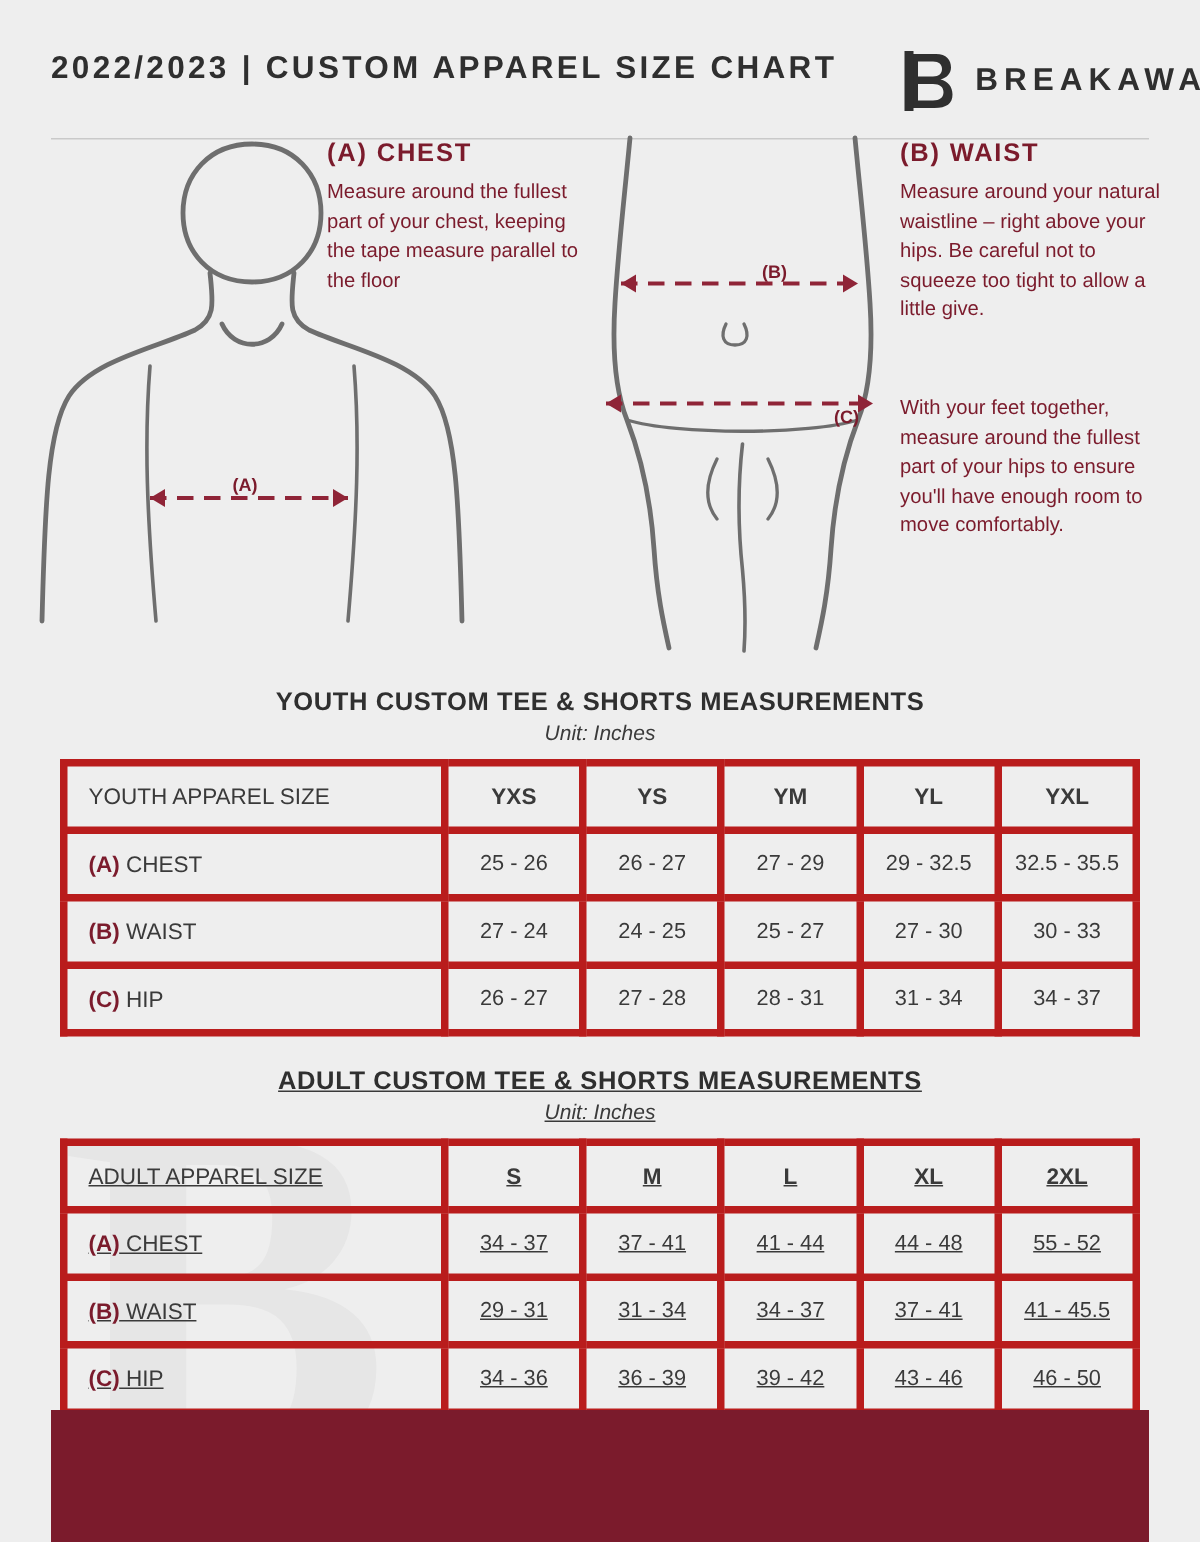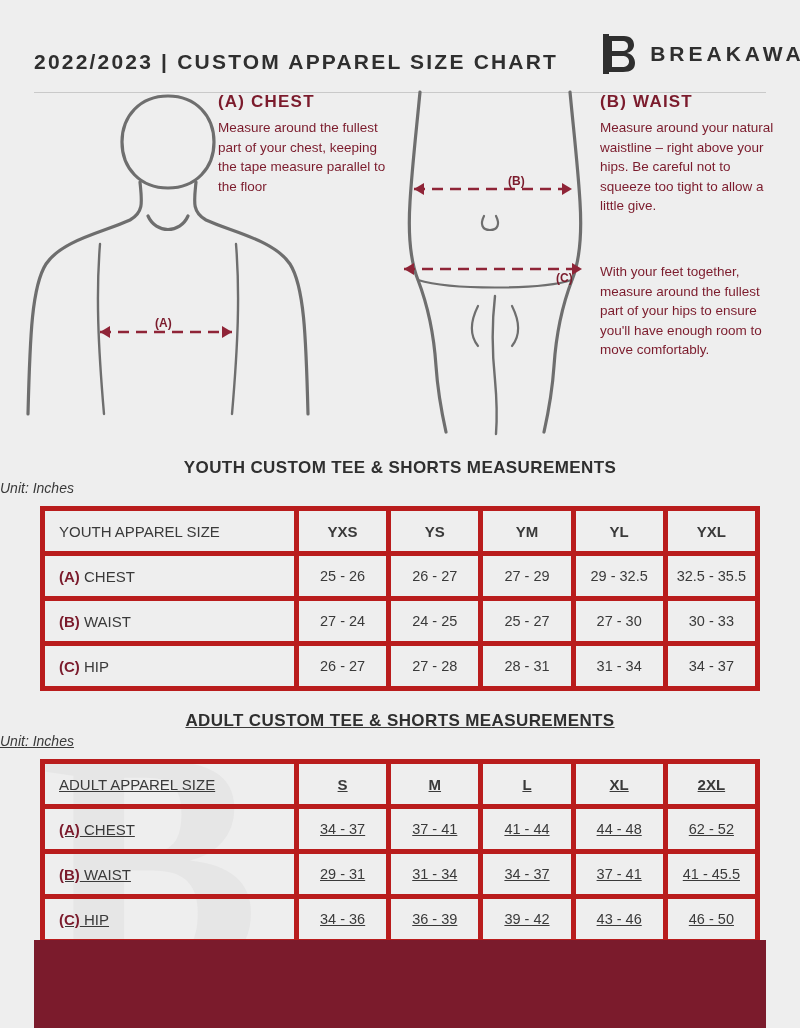--- a/index.html
+++ b/index.html
@@ -22,21 +22,21 @@
     font-weight:700;
     color:#e6e6e6;
     line-height:1;
     user-select:none;
     z-index:0;
   }
 
   
   .header{
     position:relative;z-index:2;
-    display:flex;align-items:flex-end;justify-content:space-between;
+    display:flex;align-items:flex-start;justify-content:space-between;
     padding:34px 34px 0 34px;
     gap:44px;
   }
   .header-title{
     font-size:21px;
     font-weight:700;
     letter-spacing:2.2px;
     color:#2f2f2f;
     white-space:nowrap;
   }
@@ -88,21 +88,21 @@
 
   
   .table-block{position:relative;z-index:2;margin-top:14px;}
   .tbl-title{
     text-align:center;
     font-size:17px;font-weight:700;letter-spacing:0.4px;
     color:#2f2f2f;
     margin:0 0 2px 0;
   }
   .tbl-unit{
-    text-align:left;
+    text-align:center;
     font-size:14px;font-style:italic;color:#3a3a3a;
     margin:0 0 10px 0;
   }
   table{
     border-collapse:collapse;
     width:720px;
     margin:0 auto;
     table-layout:fixed;
   }
   th,td{
@@ -275,21 +275,21 @@
           <th>2XL</th>
         </tr>
       </thead>
       <tbody>
         <tr>
           <td class="rowhead"><span class="lbl">(A)</span> <span>CHEST</span></td>
           <td>34 - 37</td>
           <td>37 - 41</td>
           <td>41 - 44</td>
           <td>44 - 48</td>
-          <td>62 - 52</td>
+          <td>55 - 52</td>
         </tr>
         <tr>
           <td class="rowhead"><span class="lbl">(B)</span> <span>WAIST</span></td>
           <td>29 - 31</td>
           <td>31 - 34</td>
           <td>34 - 37</td>
           <td>37 - 41</td>
           <td>41 - 45.5</td>
         </tr>
         <tr>

